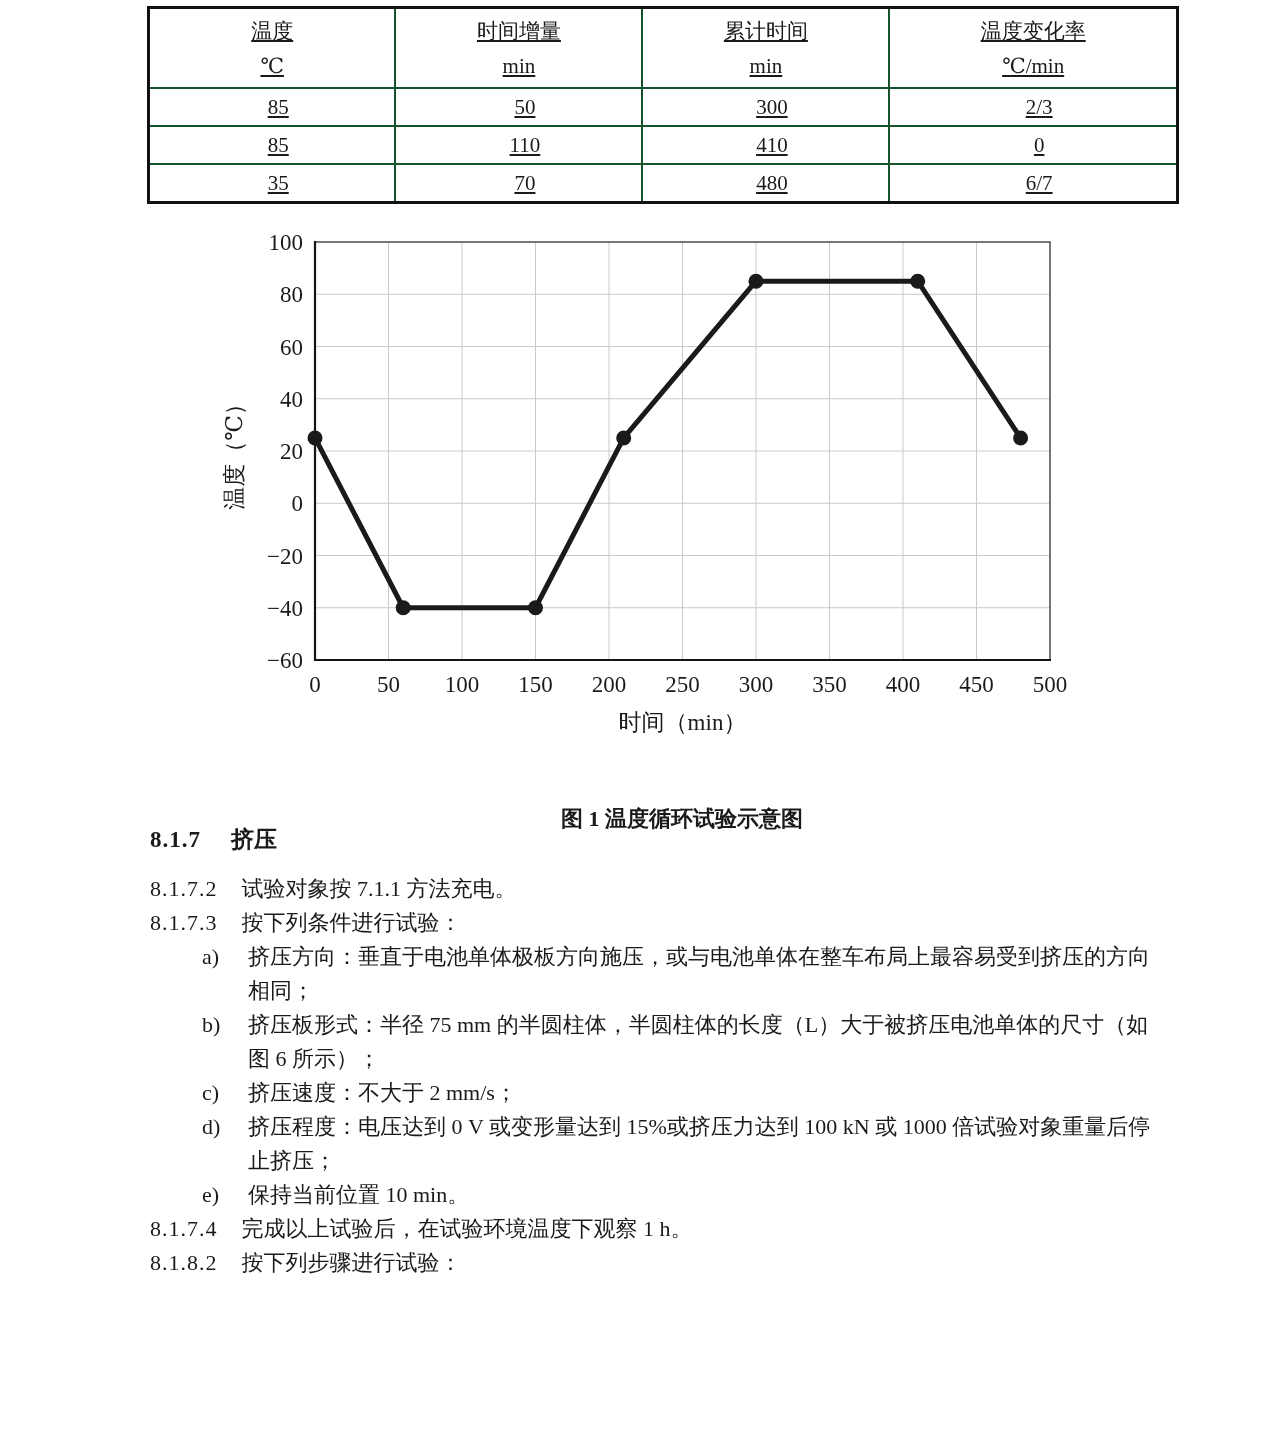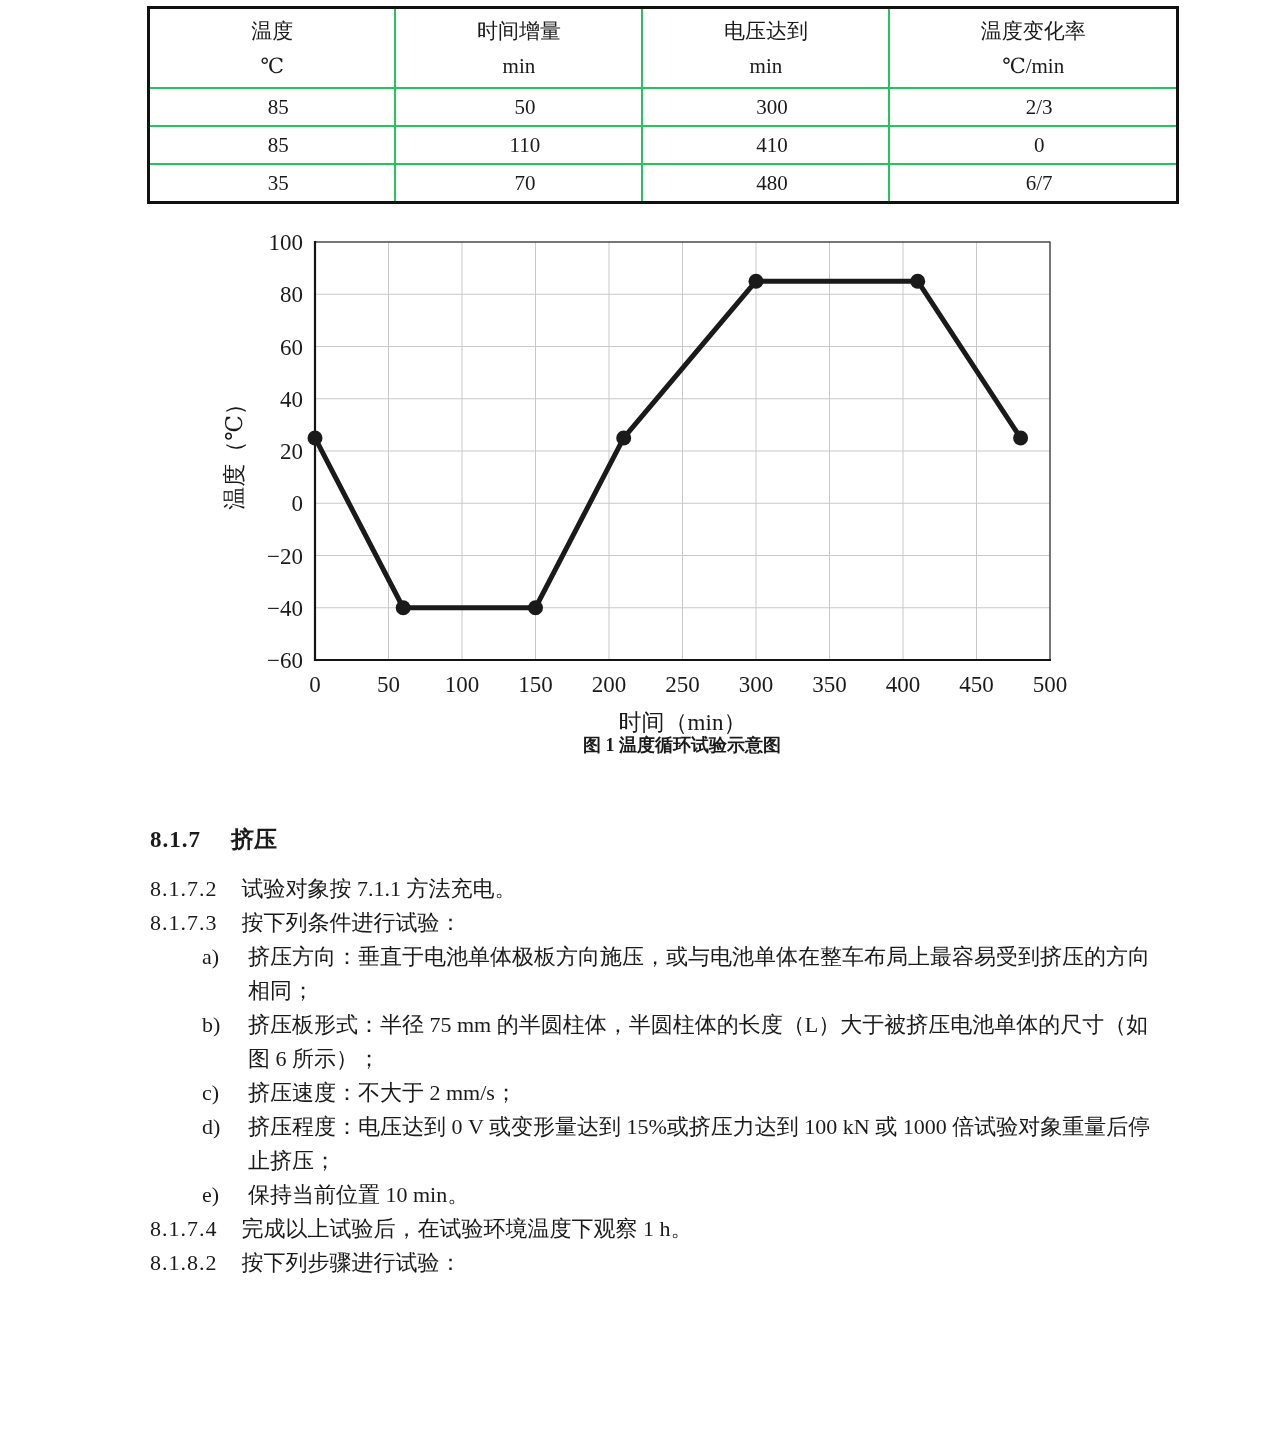--- a/index.html
+++ b/index.html
@@ -11,37 +11,37 @@
   }
 
   
   .spec-table-wrap{position:absolute;left:147px;top:6px;width:1032px;}
   table.spec{border-collapse:collapse;width:100%;table-layout:fixed;border:3px solid #111;}
   table.spec col:nth-child(1){width:24%;}
   table.spec col:nth-child(2){width:24%;}
   table.spec col:nth-child(3){width:24%;}
   table.spec col:nth-child(4){width:28%;}
   table.spec th,table.spec td{
-    border:2px solid #22c55e;text-align:center;vertical-align:middle;
-    font-weight:normal;font-size:21px;padding:0;
+    border:2px solid #14532d;text-align:center;vertical-align:middle;
+    font-weight:normal;font-size:21px;padding:0;text-decoration:underline;
   }
   table.spec th{height:78px;}
   table.spec td{height:36px;padding-left:12px;}
   .th-title{line-height:36px;padding-top:4px;}
   .th-unit{line-height:34px;padding-bottom:4px;}
 
   
   .chart-wrap{position:absolute;left:200px;top:230px;width:920px;height:526px;}
   .chart-wrap svg{display:block;}
   .chart-wrap text{font-family:"Liberation Serif","DejaVu Serif",serif;fill:#1a1a1a;}
 
   
   .figure-caption{
-    position:absolute;left:147px;top:730px;width:1070px;
-    text-align:center;font-weight:bold;font-size:18px;line-height:30px;
+    position:absolute;left:147px;top:804px;width:1070px;
+    text-align:center;font-weight:bold;font-size:22px;line-height:30px;
   }
 
   
   .body-block{position:absolute;left:150px;top:822px;width:1018px;font-size:22px;}
   .clause-heading{font-size:23px;font-weight:bold;line-height:36px;margin:0 0 14px 0;}
   .clause-heading .cnum{margin-right:30px;letter-spacing:1px;}
   .clause-para{line-height:34px;margin:0;}
   .clause-para .cnum{margin-right:24px;letter-spacing:1px;}
   .list-item{position:relative;line-height:34px;padding-left:98px;width:905px;}
   .list-label{position:absolute;left:52px;top:0;}
@@ -61,21 +61,21 @@
         <tr>
           <th>
             <div class="th-title">温度</div>
             <div class="th-unit">℃</div>
           </th>
           <th>
             <div class="th-title">时间增量</div>
             <div class="th-unit">min</div>
           </th>
           <th>
-            <div class="th-title">电压达到</div>
+            <div class="th-title">累计时间</div>
             <div class="th-unit">min</div>
           </th>
           <th>
             <div class="th-title">温度变化率</div>
             <div class="th-unit">℃/min</div>
           </th>
         </tr>
       </thead>
     <tbody>
         <tr>

